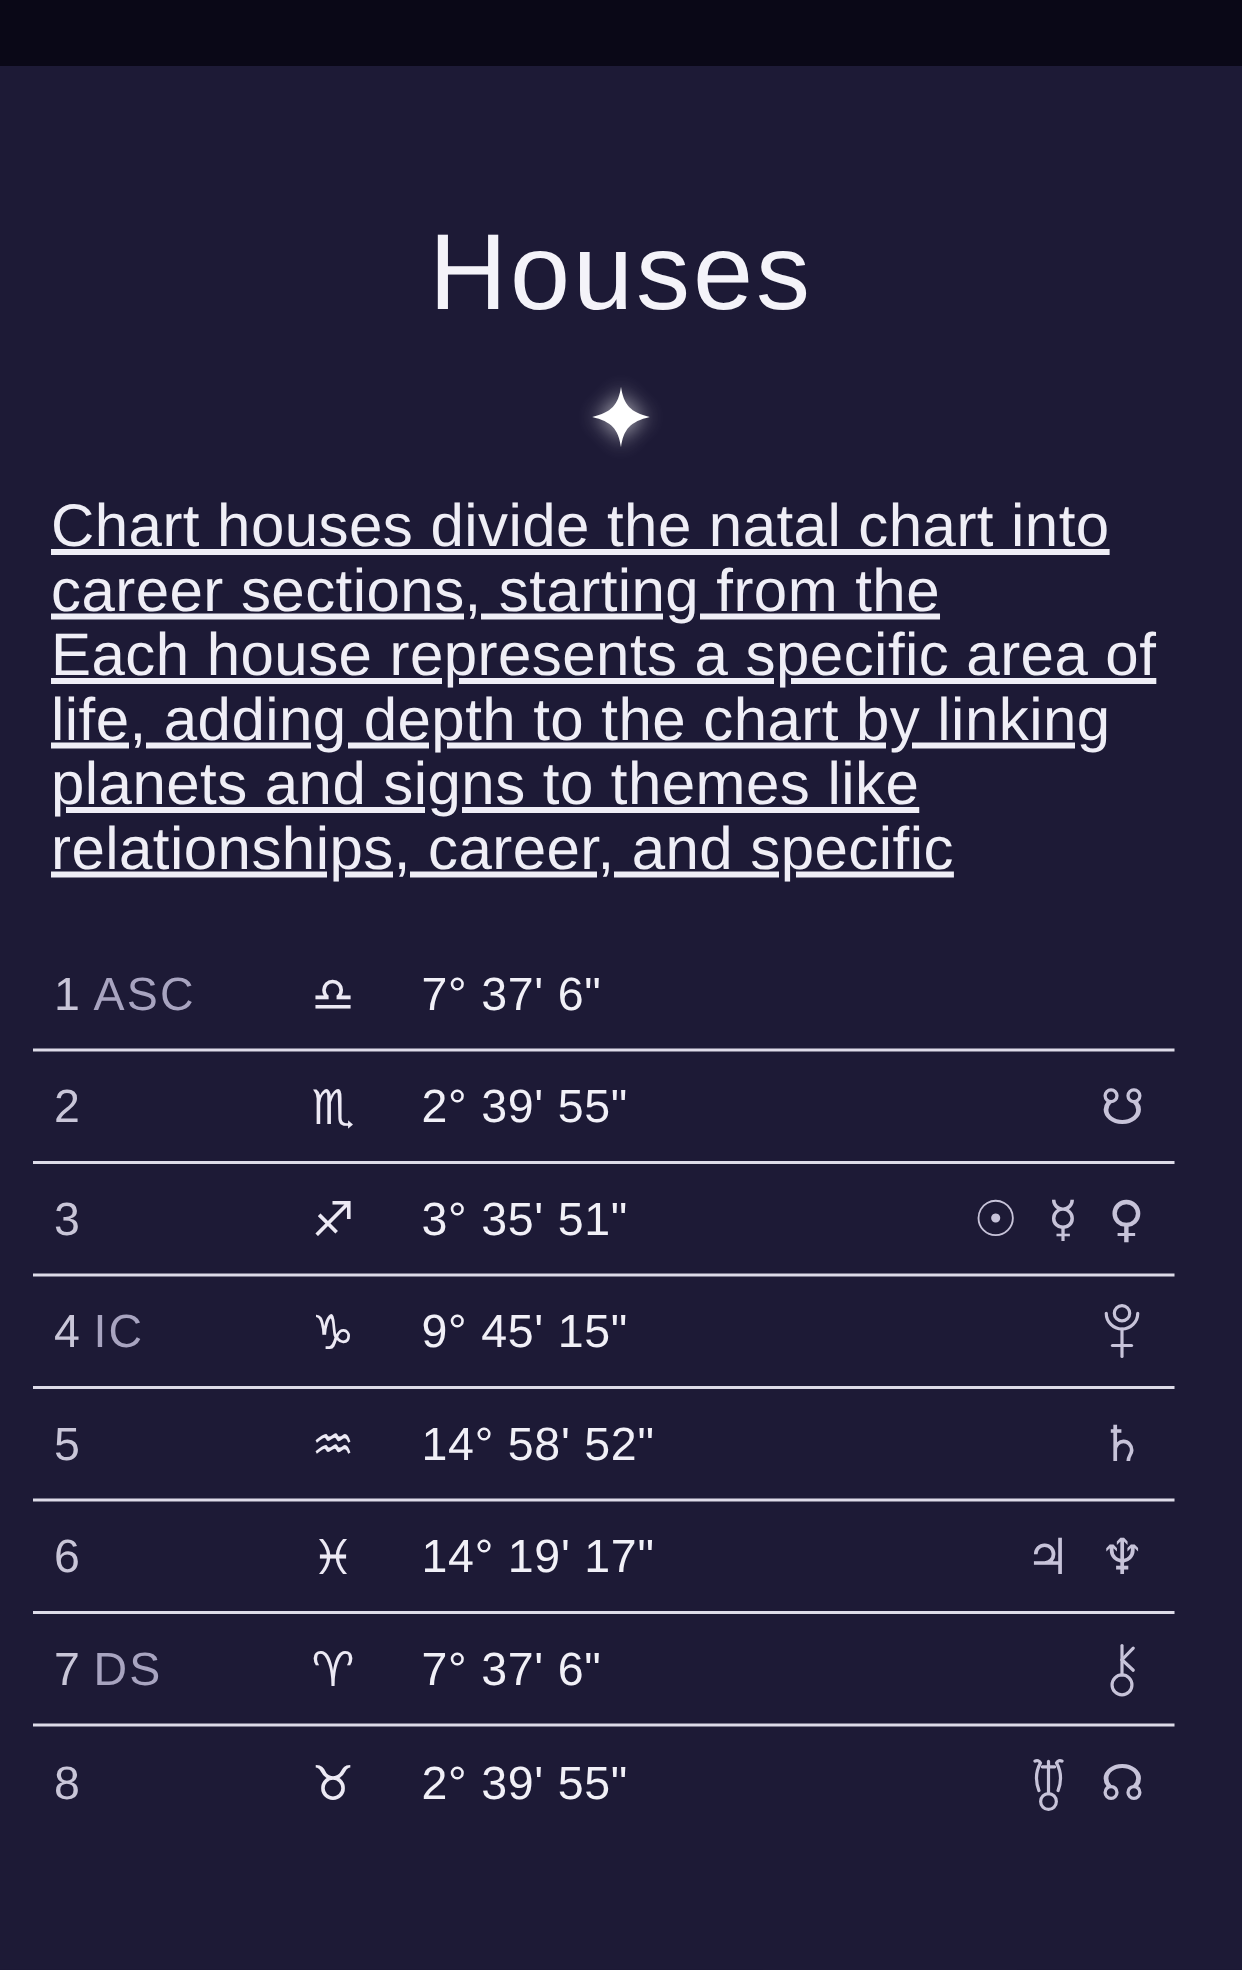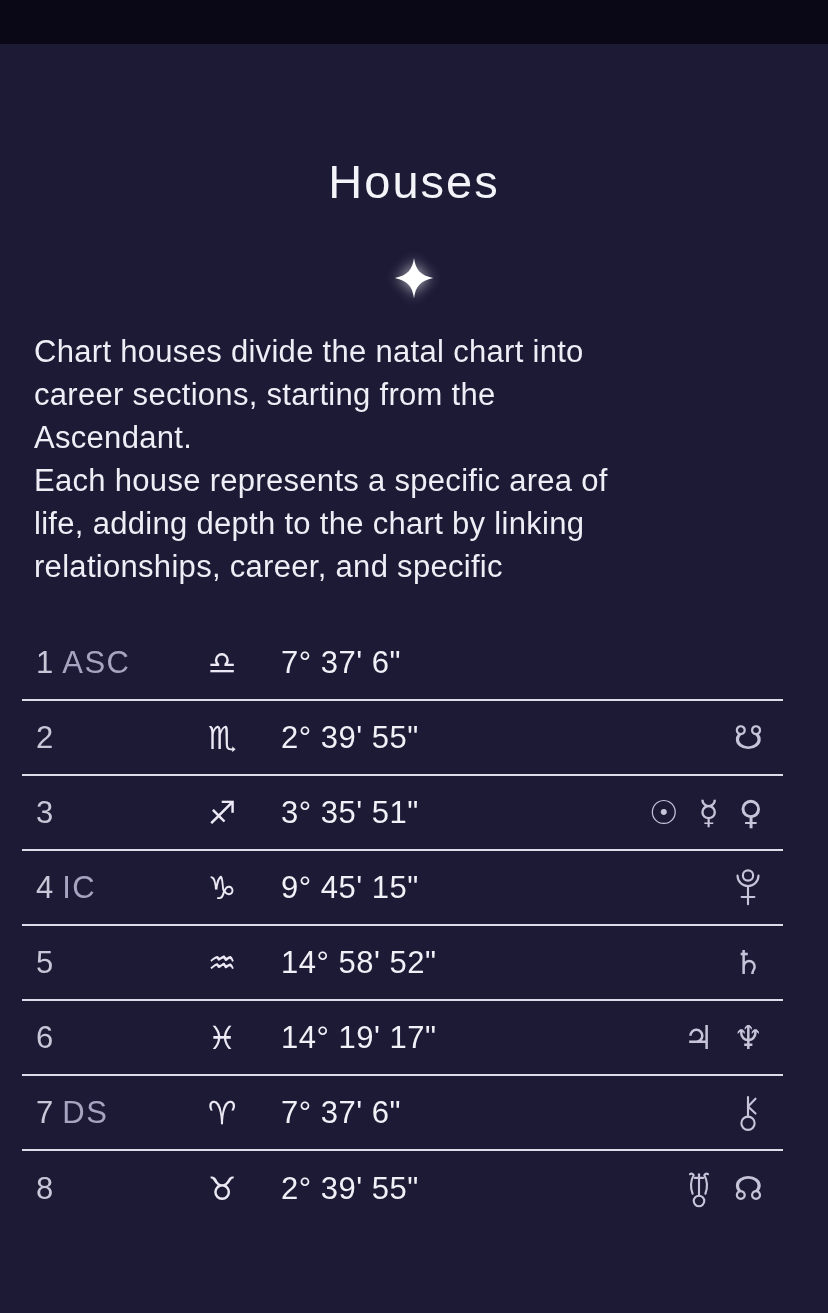--- a/index.html
+++ b/index.html
@@ -8,36 +8,37 @@
     background:#1d1a36;
     font-family:"Liberation Sans", sans-serif;
     color:#efeef6;
   }
   .screen { width:828px; height:1313px; position:relative; background:#1d1a36; }
   .status-bar { height:44px; width:100%; background:#0a0817; }
 
   .page-title {
     margin-top:104px;
     text-align:center;
-    font-size:47px;
+    font-size:72px;
     font-weight:300;
     letter-spacing:2px;
     line-height:68px;
     color:#f4f3f9;
   }
   .sparkle-wrap { margin-top:39px; display:flex; justify-content:center; height:46px; }
   .sparkle-wrap svg { filter:drop-shadow(0 0 7px rgba(255,255,255,0.75)); }
 
   .description { margin:29px 30px 0 34px; }
   .description div {
-    font-size:31px;
+    font-size:40px;
     line-height:43px;
     letter-spacing:0.3px;
     color:#efeef6;
     font-weight:400;
+    text-decoration:underline;
   }
 
   .houses-table { margin:38px 45px 0 22px; }
   .house-row {
     display:grid;
     grid-template-columns:127px 118px 1fr auto;
     align-items:center;
     height:75px;
     padding-left:14px;
     border-bottom:2px solid rgba(238,236,247,0.92);
@@ -86,23 +87,23 @@
 
   <div class="sparkle-wrap">
     <svg width="46" height="46" viewBox="0 0 48 48">
       <path d="M24 3 C25.8 15.6 30.6 20.8 44 24 C30.6 27.2 25.8 32.4 24 45 C22.2 32.4 17.4 27.2 4 24 C17.4 20.8 22.2 15.6 24 3 Z" fill="#ffffff"></path>
     </svg>
   </div>
 
   <div class="description">
     <div>Chart houses divide the natal chart into</div>
     <div>career sections, starting from the</div>
-    <div>Ascendant.</div>
     <div>Each house represents a specific area of</div>
     <div>life, adding depth to the chart by linking</div>
+    <div>planets and signs to themes like</div>
     <div>relationships, career, and specific</div>
   </div>
 
   <section class="houses-table">
 
     <div class="house-row">
       <div class="house-col">
         <span class="house-number">1</span>
         <span class="house-angle-label">ASC</span>
       </div>

